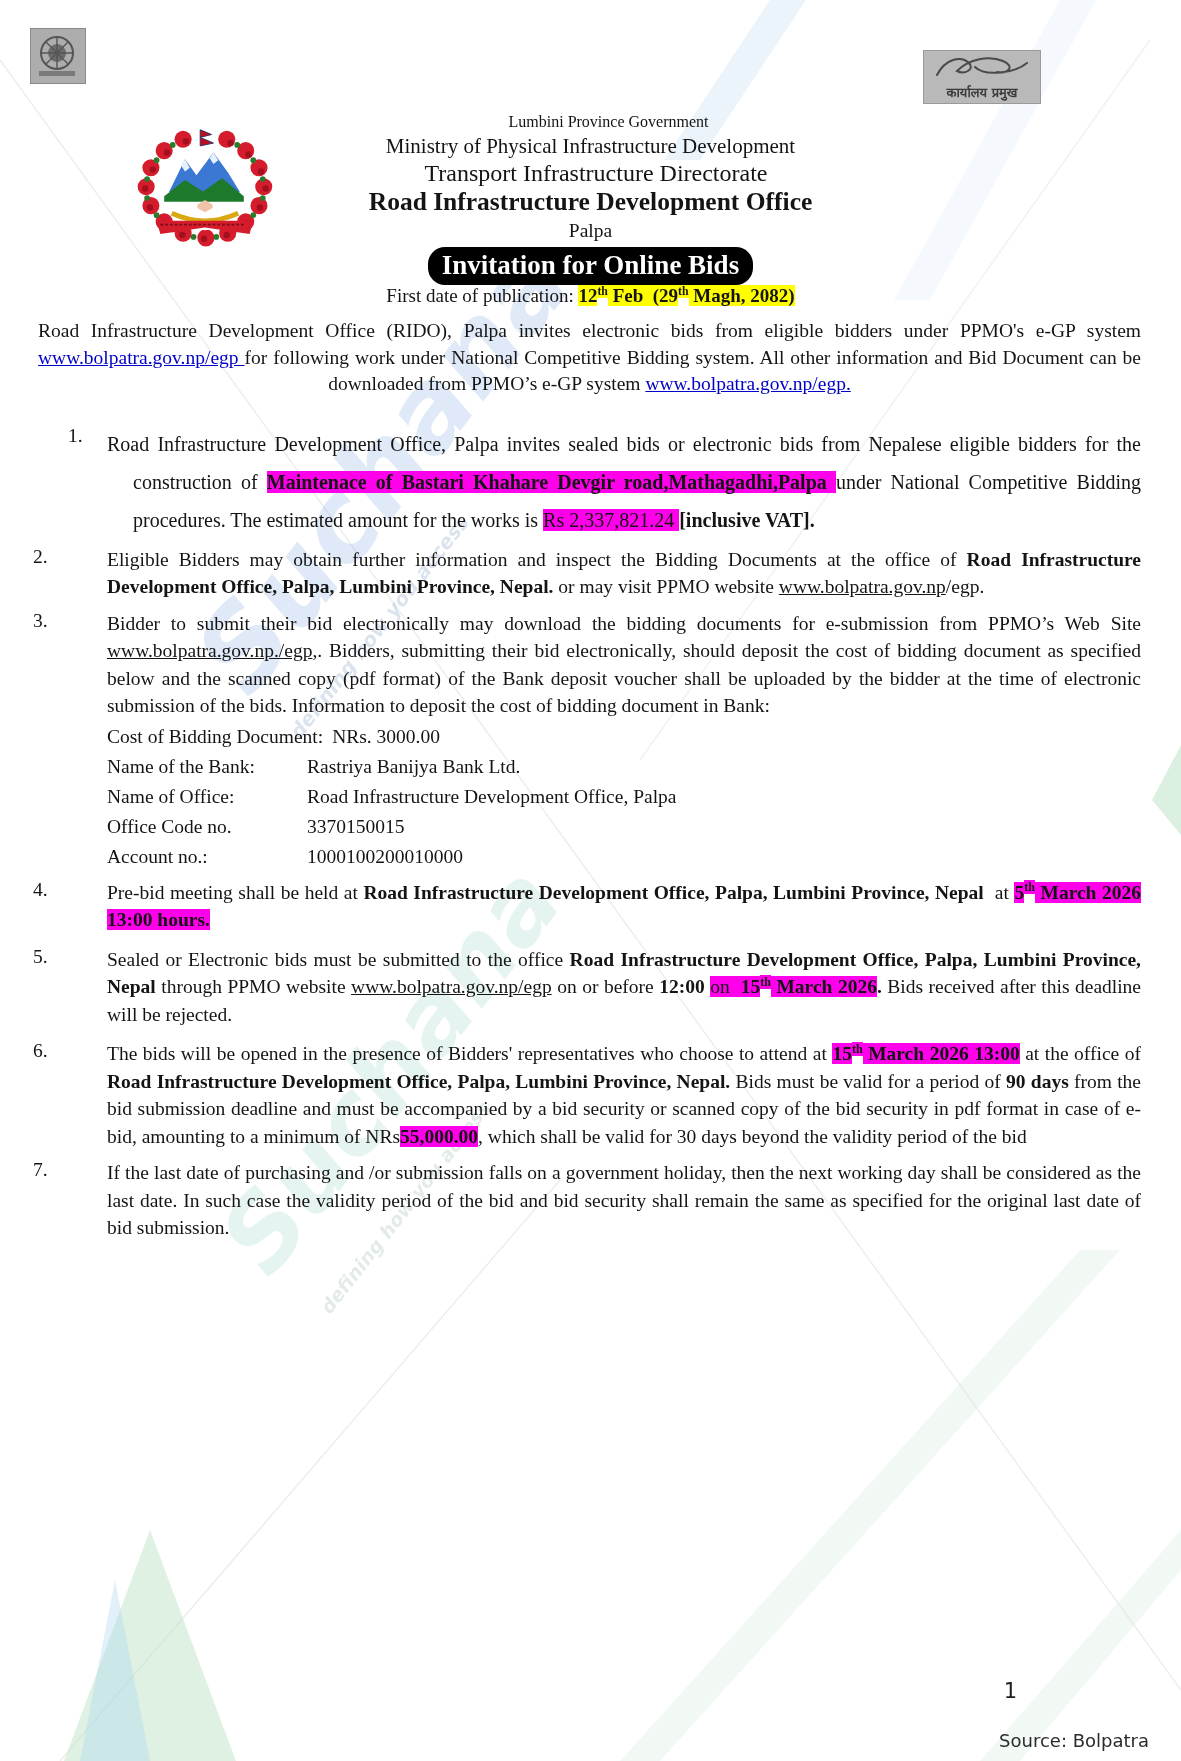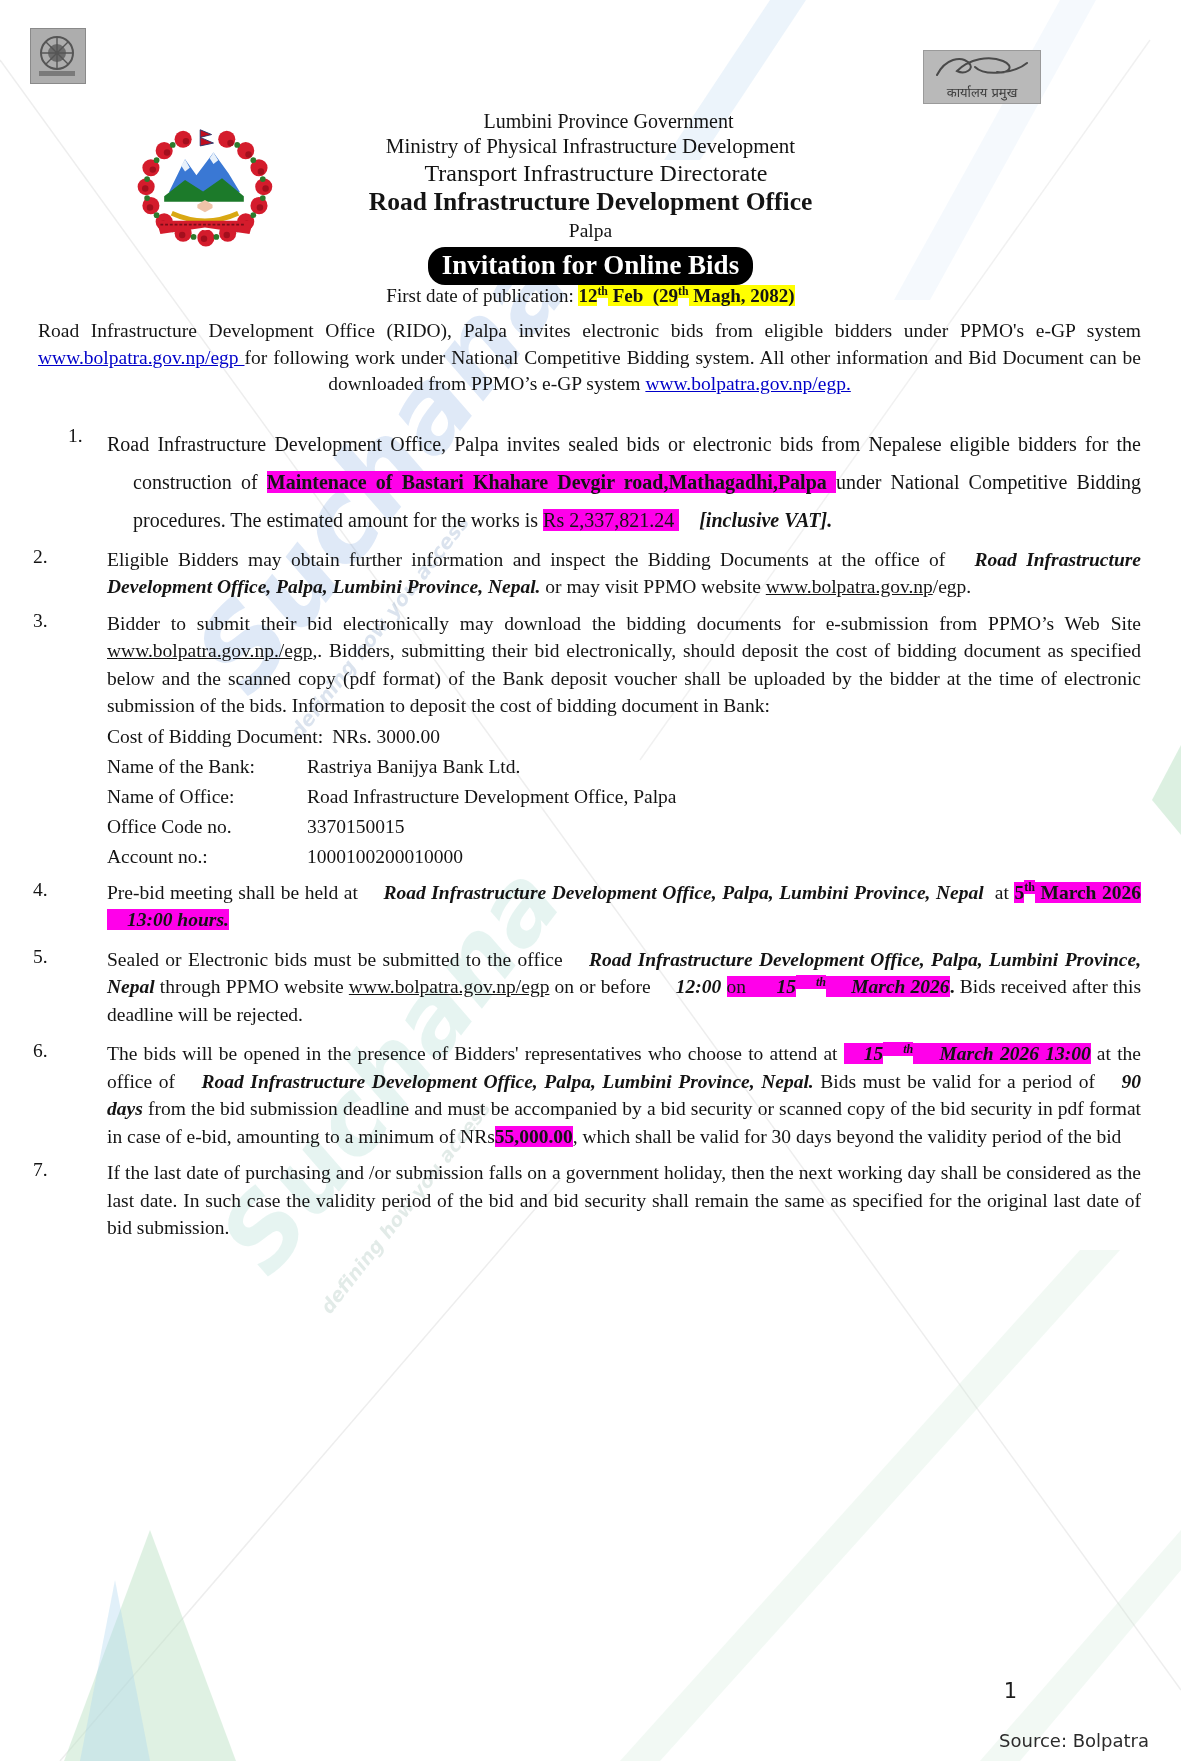--- a/index.html
+++ b/index.html
@@ -9,26 +9,26 @@
     font-family:"Liberation Serif","DejaVu Serif",serif;
     font-size:19.5px;
   }
   .layer{position:absolute;inset:0;}
   #watermark{z-index:0;pointer-events:none;}
   #content{z-index:1;}
 
   
   .stamp-tl{position:absolute;left:30px;top:28px;width:54px;height:54px;background:#adadad;border:1px solid #8a8a8a;}
   .stamp-tr{position:absolute;left:923px;top:50px;width:116px;height:52px;background:#b9b9b9;border:1px solid #9a9a9a;text-align:center;}
-  .stamp-tr .dev{font-family:"DejaVu Sans",sans-serif;font-weight:normal;font-size:13px;color:#3c3c3c;line-height:14px;}
+  .stamp-tr .dev{font-family:"DejaVu Sans",sans-serif;font-weight:bold;font-size:13px;color:#3c3c3c;line-height:14px;}
 
   
   .header{margin-top:110px;text-align:center;position:relative;}
   .emblem{position:absolute;left:126px;top:16px;width:156px;height:128px;}
-  .h-l1{font-size:20px;line-height:23px;margin-left:36px;}
+  .h-l1{font-size:16px;line-height:23px;margin-left:36px;}
   .h-l2{font-size:21px;line-height:27px;}
   .h-l3{font-size:24px;line-height:26px;padding-left:11px;}
   .h-l4{font-size:25.5px;font-weight:bold;line-height:32px;}
   .h-l5{font-size:19.5px;line-height:25px;}
   .banner{display:inline-block;margin-top:4px;background:var(--c-banner_bg,#000);color:var(--c-banner_fg,#fff);
     font-weight:bold;font-size:27px;line-height:33px;padding:2px 14px 3px 14px;border-radius:17px;}
   .publine{margin-top:0;font-size:19px;}
 
   .content{margin:0 40px 0 38px;}
   .intro{margin-top:11px;line-height:26.5px;text-align:justify;text-align-last:center;}
@@ -47,21 +47,21 @@
   .bank-row .bl{display:inline-block;}
   .bank-row.wide .bl{min-width:200px;}
   .bank-row.tight .bl{margin-right:9px;}
   .item4,.item5{margin-bottom:12px;}
   .item3{margin-bottom:7px;}
   .item6{margin-bottom:9px;}
   .item7 .body{line-height:27.5px;}
 
   
   .b{font-weight:bold;}
-  .i{font-style:italic;padding-left:20px;}
+  .i{}
   .u{text-decoration:underline;}
   .lk{color:var(--c-link,#0000c8);text-decoration:underline;}
   .hl-m{background:var(--c-magenta,#ff00ea);}
   .hl-y{background:var(--c-yellow,#ffff00);}
   sup{font-size:0.62em;line-height:0;}
 
   .pageno{position:absolute;right:164px;bottom:58px;font-family:"DejaVu Sans",sans-serif;font-size:21px;color:#1d1d1d;}
   .source{position:absolute;right:32px;bottom:10px;font-family:"DejaVu Sans",sans-serif;font-size:18px;color:#2b2b2b;}
 </style>
 </head>

